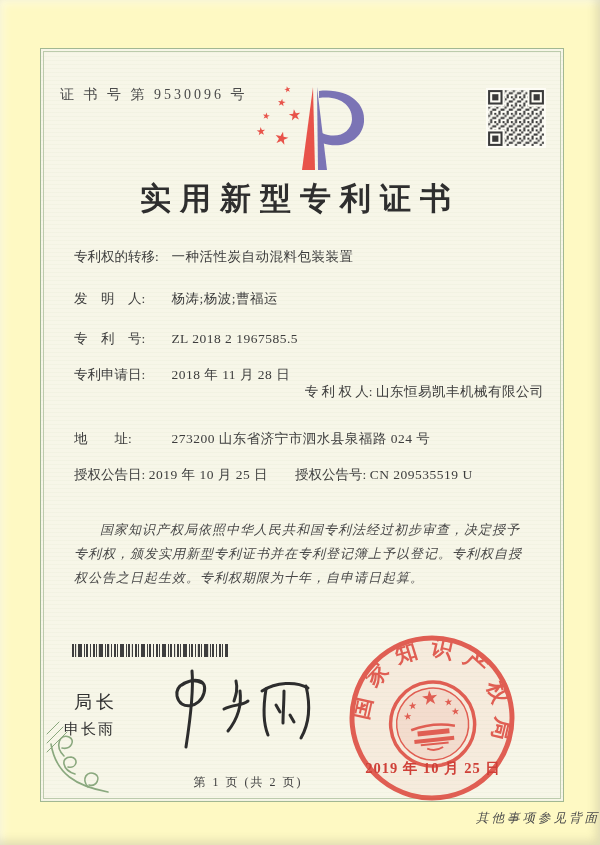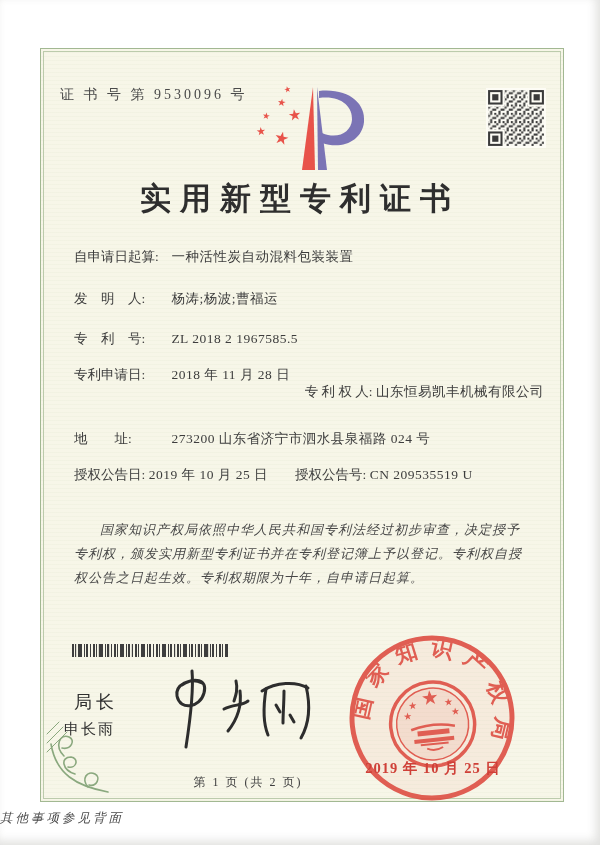--- a/index.html
+++ b/index.html
@@ -3,21 +3,21 @@
 <meta charset="utf-8">
 <style>
   html,body{margin:0;padding:0;}
   body{
     width:600px;height:845px;
     font-family:"Liberation Serif","DejaVu Serif",serif;
     background:#e9e7dd;
   }
   .page{
     position:relative;width:600px;height:845px;overflow:hidden;
-    background:#ffffff;
+    background:#fef9c3;
     box-shadow:inset -4px -4px 10px rgba(90,90,80,.18), inset 3px 3px 8px rgba(255,255,255,.5);
   }
   .abs{position:absolute;}
   
   .frame{
     position:absolute;left:40px;top:48px;width:522px;height:752px;
     border:1.5px solid #a2b892;
     background:
       repeating-linear-gradient(0deg, rgba(150,175,130,.05) 0 1px, transparent 1px 4px),
       #f7f6e8;
@@ -49,21 +49,21 @@
     background-color:#f7f6e8;
   }
   .signer-title{left:74px;top:690px;font-size:18px;color:#2f2f2f;letter-spacing:4px;font-family:"Liberation Sans","DejaVu Sans",sans-serif;}
   .signer-name{left:64px;top:720px;font-size:15px;color:#2f2f2f;letter-spacing:2px;font-family:"Liberation Sans","DejaVu Sans",sans-serif;}
   .seal-wrap{left:346px;top:632px;width:172px;height:172px;transform:rotate(-6deg);}
   .seal-date{
     left:348px;top:759px;width:170px;text-align:center;
     font-size:14.5px;font-weight:bold;color:#cf4038;letter-spacing:1px;white-space:nowrap;
   }
   .pagenum{left:0;top:774px;width:496px;text-align:center;font-size:12px;color:#3d3d3d;letter-spacing:2px;}
-  .backnote{left:0;top:810px;width:600px;text-align:left;font-size:12.5px;font-style:italic;color:#4c4c4c;letter-spacing:3px;}
+  .backnote{left:0;top:810px;width:600px;text-align:right;font-size:12.5px;font-style:italic;color:#4c4c4c;letter-spacing:3px;}
   .logo-wrap{left:250px;top:82px;width:140px;height:92px;}
   .logo-star{position:absolute;color:#e8534a;line-height:1;font-family:"DejaVu Sans",sans-serif;}
   .qr{left:486px;top:88px;width:60px;height:60px;}
 </style>
 </head>
 <body>
 
 <div class="page">
 
   <div class="frame">
@@ -111,21 +111,21 @@
         <rect x="23" y="3" width="3" height="3" fill="#3a3a3a"></rect>
       <rect x="1" y="21" width="7" height="7" fill="#3a3a3a"></rect>
         <rect x="2" y="22" width="5" height="5" fill="#fdfcf5"></rect>
         <rect x="3" y="23" width="3" height="3" fill="#3a3a3a"></rect>
     </svg>
   </div>
 
   <div class="abs title">实用新型专利证书</div>
 
   <div class="abs fieldrow" style="top:248px;">
-    <span class="flabel">自申请日起算:</span>
+    <span class="flabel">专利权的转移:</span>
     <span class="fvalue">一种活性炭自动混料包装装置</span>
   </div>
   <div class="abs fieldrow" style="top:290px;">
     <span class="flabel">发　明　人:</span>
     <span class="fvalue">杨涛;杨波;曹福运</span>
   </div>
   <div class="abs fieldrow" style="top:330px;">
     <span class="flabel">专　利　号:</span>
     <span class="fvalue">ZL 2018 2 1967585.5</span>
   </div>

